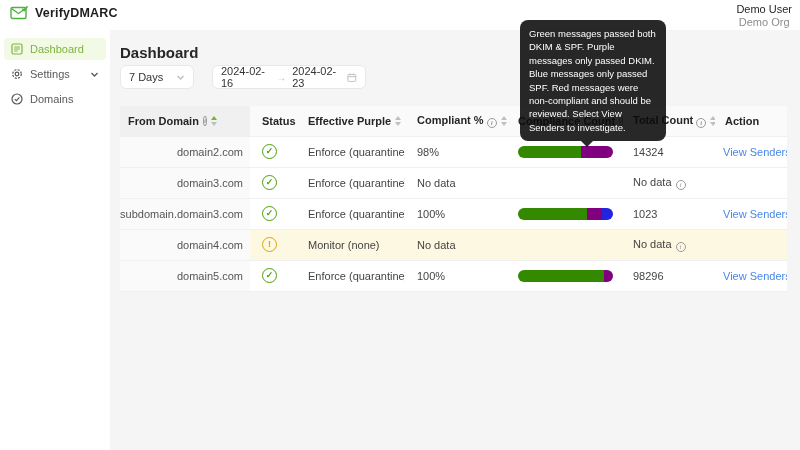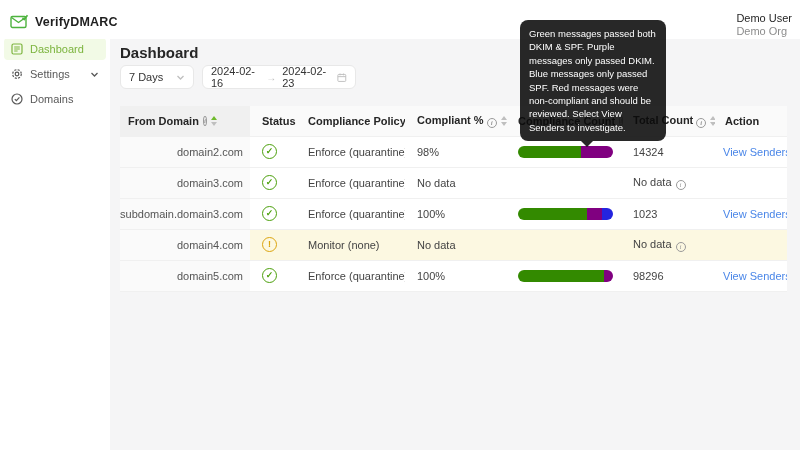--- a/index.html
+++ b/index.html
@@ -3,38 +3,38 @@
 <meta charset="utf-8">
 <style>
   * { margin:0; padding:0; box-sizing:border-box; }
   html,body { width:800px; height:450px; }
   body {
     font-family:"Liberation Sans", sans-serif;
     background:#ffffff; position:relative; overflow:hidden;
     font-size:11px; color:#444;
   }
   
-  .topbar { position:absolute; left:0; top:9px; width:800px; height:30px; background:#fff; z-index:5; }
+  .topbar { position:absolute; left:0; top:0; width:800px; height:30px; background:#fff; z-index:5; }
   .logo { position:absolute; left:10px; top:5px; display:flex; align-items:center; gap:6px; }
   .logo-text { font-size:12.5px; font-weight:bold; color:#1f1f1f; letter-spacing:.2px; }
-  .user-block { position:absolute; right:8px; top:3px; text-align:left; line-height:13px;margin-left:12px; }
+  .user-block { position:absolute; right:8px; top:3px; text-align:center; line-height:13px;margin-left:12px; }
   .user-name { font-size:11px; color:#262626; }
   .user-org  { font-size:11px; color:#8c8c8c; }
   
   .sidebar { position:absolute; left:0; top:30px; width:110px; height:420px; background:#fff; padding-top:8px; z-index:4; }
   .side-item { display:flex; align-items:center; gap:7px; height:22px; margin:0 4px 3px 4px; padding:0 7px; border-radius:4px; color:#595959; cursor:pointer; }
   .side-item .lbl { font-size:11px; }
   .side-item svg { flex:0 0 auto; }
   .side-item.active { background:#f2fae6; color:#7cb43e; }
   .side-item.active .lbl { color:#7cb43e; }
   .side-chevron { margin-left:auto; }
   
   .main { position:absolute; left:110px; top:30px; width:690px; height:420px; background:#f5f5f6; }
   .page-title { position:absolute; left:10px; top:14px; font-size:15px; font-weight:bold; color:#262626; }
-  .filters { position:absolute; left:10px; top:35px; display:flex; gap:8px; }
+  .filters { position:absolute; left:10px; top:35px; display:flex; gap:18px; }
   .ctl { background:#fff; border:1px solid #e8e8e8; border-radius:6px; height:24px; display:flex; align-items:center; font-size:11px; color:#333; }
   .range-select { width:74px; padding:0 8px; justify-content:space-between; }
   .date-range { width:154px; padding:0 8px; gap:6px; }
   .date-sep { color:#bfbfbf; font-size:10px; }
   
   .table-wrap { position:absolute; left:10px; top:76px; }
   table { border-collapse:collapse; table-layout:fixed; width:667px; background:#fff; font-size:11px; color:#444; }
   th, td { border-bottom:1px solid #f0f0f0; overflow:hidden; white-space:nowrap; }
   thead th { background:#fafafa; height:30px; font-weight:bold; color:#262626; font-size:11px; text-align:left; }
   tbody td { height:31px; }
@@ -158,21 +158,21 @@
               </svg>
             </div>
           </th>
           <th>
             <div class="th-flex pad12" style="padding-left:12px">
                 <span>Status</span>
               </div>
           </th>
           <th>
             <div class="th-flex th-between">
-              <span>Compliance Policy</span>
+              <span>Effective Purple</span>
               <span class="sorter">
                   <span class="caret-up"></span>
                   <span class="caret-down"></span>
                 </span>
             </div>
           </th>
           <th>
             <div class="th-flex th-between" style="padding-left:12px">
               <span><span>Compliant %</span> <span class="info-icon"></span></span>
               <span class="sorter">

